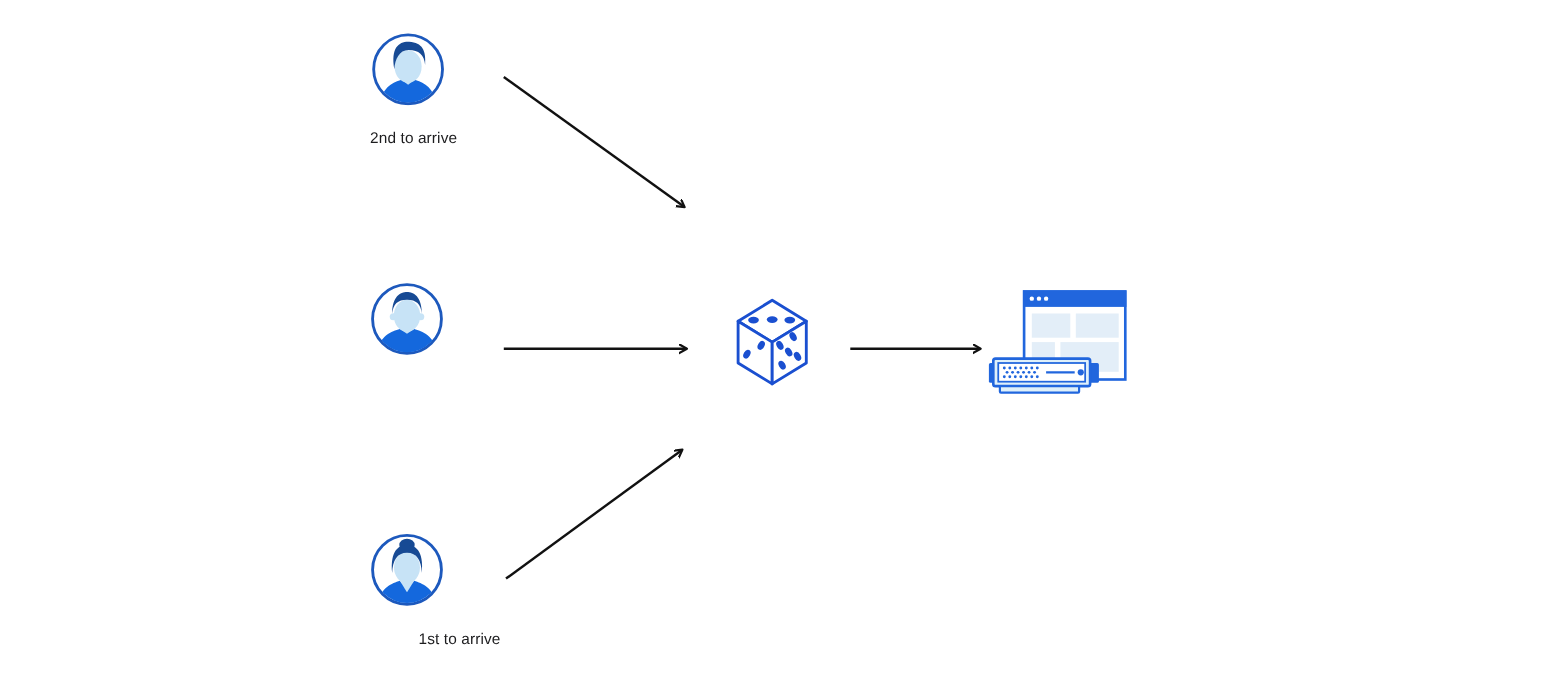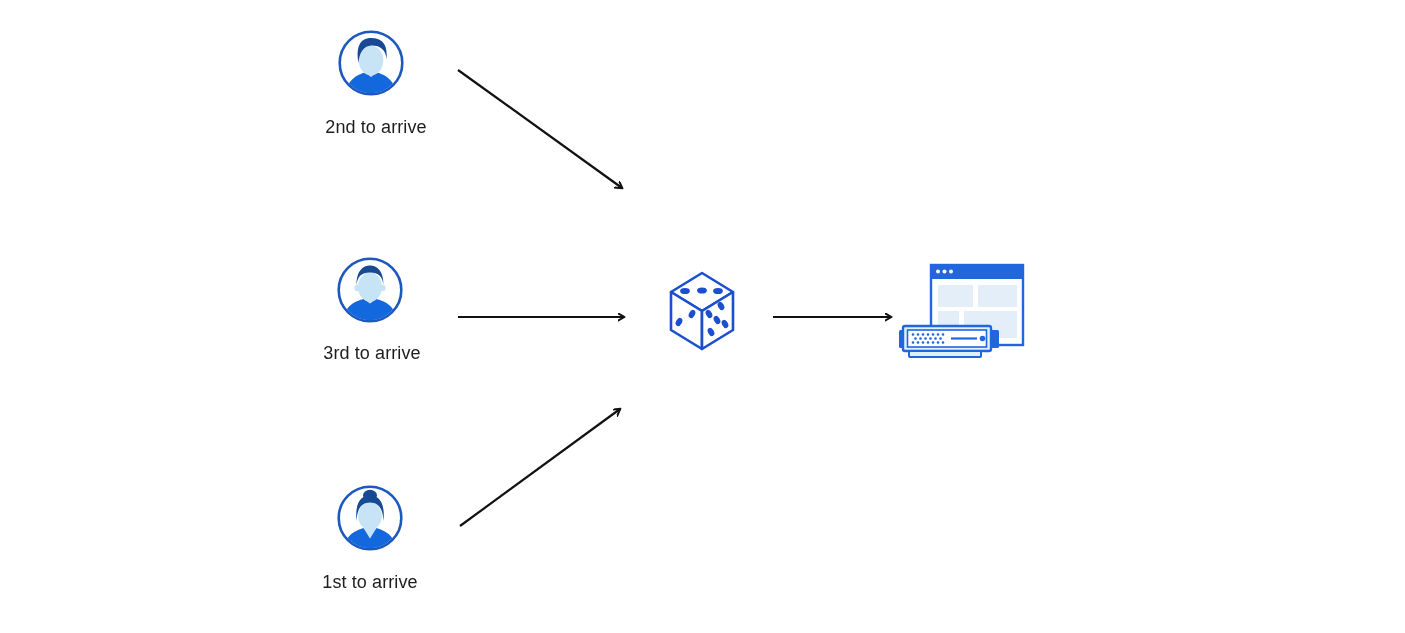--- a/index.html
+++ b/index.html
@@ -13,21 +13,21 @@
     width: 1405px;
     height: 633px;
     background: #ffffff;
     overflow: hidden;
   }
   .abs { position: absolute; }
   .node-label {
     position: absolute;
     width: 170px;
     text-align: center;
-    font-size: 18px;
+    font-size: 14px;
     font-weight: 400;
     color: #1d1d1f;
     letter-spacing: 0.1px;
     line-height: 1.2;
   }
   .arrow-layer {
     position: absolute;
     left: 0; top: 0;
     width: 1405px;
     height: 633px;
@@ -81,41 +81,40 @@
       <g clip-path="url(#clipB)">
         <rect x="28" y="38" width="10" height="12" fill="#c7e3f6"></rect>
         <path d="M 5,66 C 7,48.5 19,44 26.5,42 L 33,46.5 L 39.5,42 C 47,44 59,48.5 61,66 Z" fill="#1468dd"></path>
         <circle cx="20.5" cy="31" r="3.2" fill="#c7e3f6"></circle>
         <circle cx="45.5" cy="31" r="3.2" fill="#c7e3f6"></circle>
         <ellipse cx="33" cy="30" rx="12" ry="14.5" fill="#c7e3f6"></ellipse>
         <path d="M 19.5,28 C 19.5,12.5 27,8.5 33,8.5 C 39,8.5 46.5,12.5 46.5,28 C 45.5,19.5 41.5,15.5 33,15.5 C 24.5,15.5 20.5,19.5 19.5,28 Z" fill="#174a94"></path>
       </g>
     </svg>
   </div>
-  <div class="node-label" style="left:287px; top:343px;">3rd to arrive</div>
 
   <div class="abs" style="left:337px; top:485px; width:66px; height:66px;">
     <svg width="66" height="66" viewBox="0 0 66 66">
       <defs>
           <clipPath id="clipC">
             <circle cx="33" cy="33" r="30.2"></circle>
           </clipPath>
         </defs>
       <circle cx="33" cy="33" r="31.3" fill="#ffffff" stroke="#1d59bd" stroke-width="2.6"></circle>
       <g clip-path="url(#clipC)">
         <rect x="28" y="38" width="10" height="11" fill="#c7e3f6"></rect>
         <path d="M 27,43 L 39,43 L 33,54 Z" fill="#c7e3f6"></path>
         <path d="M 6,66 C 8,49.5 19,45.5 26.5,43 L 33,53.5 L 39.5,43 C 47,45.5 58,49.5 60,66 Z" fill="#1468dd"></path>
         <ellipse cx="33" cy="10.5" rx="7" ry="5.8" fill="#174a94"></ellipse>
         <ellipse cx="33" cy="31" rx="11.8" ry="14.2" fill="#c7e3f6"></ellipse>
         <path d="M 19.5,36 C 17.5,15 26,10.5 33,10.5 C 40,10.5 48.5,15 46.5,36 C 46,24.5 42,17.5 33,17.5 C 24,17.5 20,24.5 19.5,36 Z" fill="#174a94"></path>
       </g>
     </svg>
   </div>
-  <div class="node-label" style="left:285px; top:572px;">1st to arrive</div>
+  <div class="node-label" style="left:285px; top:572px;text-align:right;">1st to arrive</div>
 
   <div class="abs" style="left:668px; top:270px; width:68px; height:82px;">
     <svg width="68" height="82" viewBox="0 0 68 82">
       <g stroke="#1a4fd0" stroke-width="2.6" stroke-linejoin="round" fill="#ffffff">
         <polygon points="34,3 65,22 34,41 3,22"></polygon>
         <polygon points="3,22 34,41 34,79 3,60"></polygon>
         <polygon points="34,41 65,22 65,60 34,79"></polygon>
       </g>
       <g fill="#1a4fd0">
 

